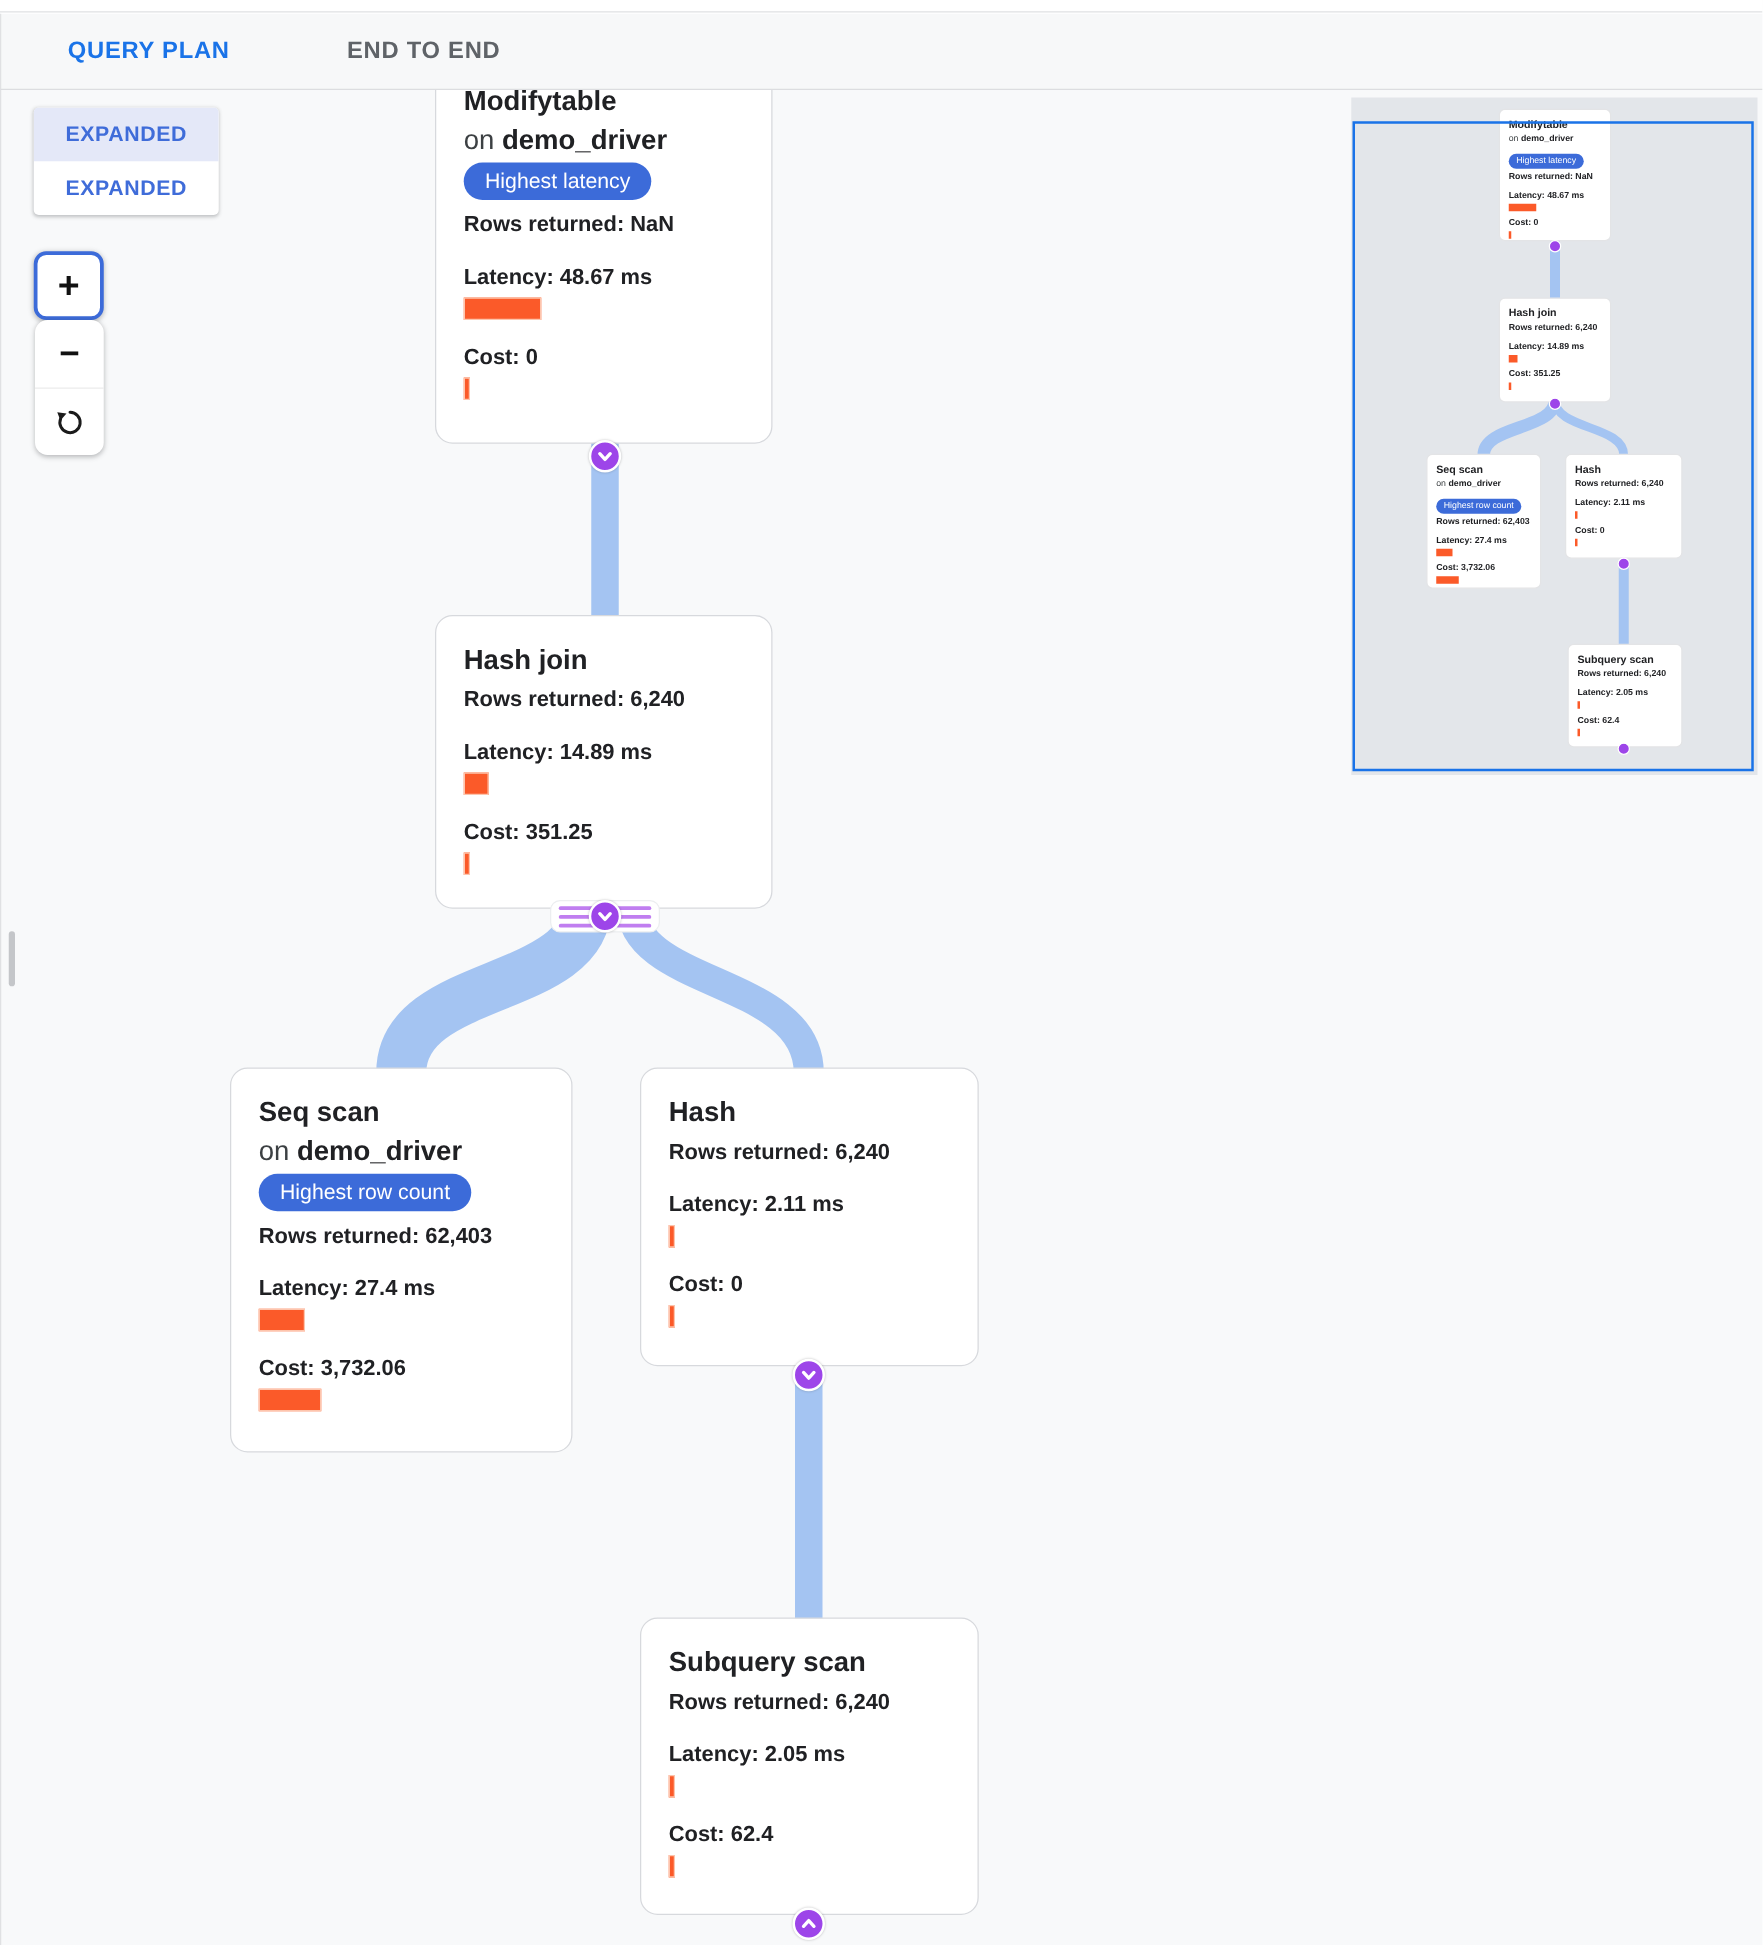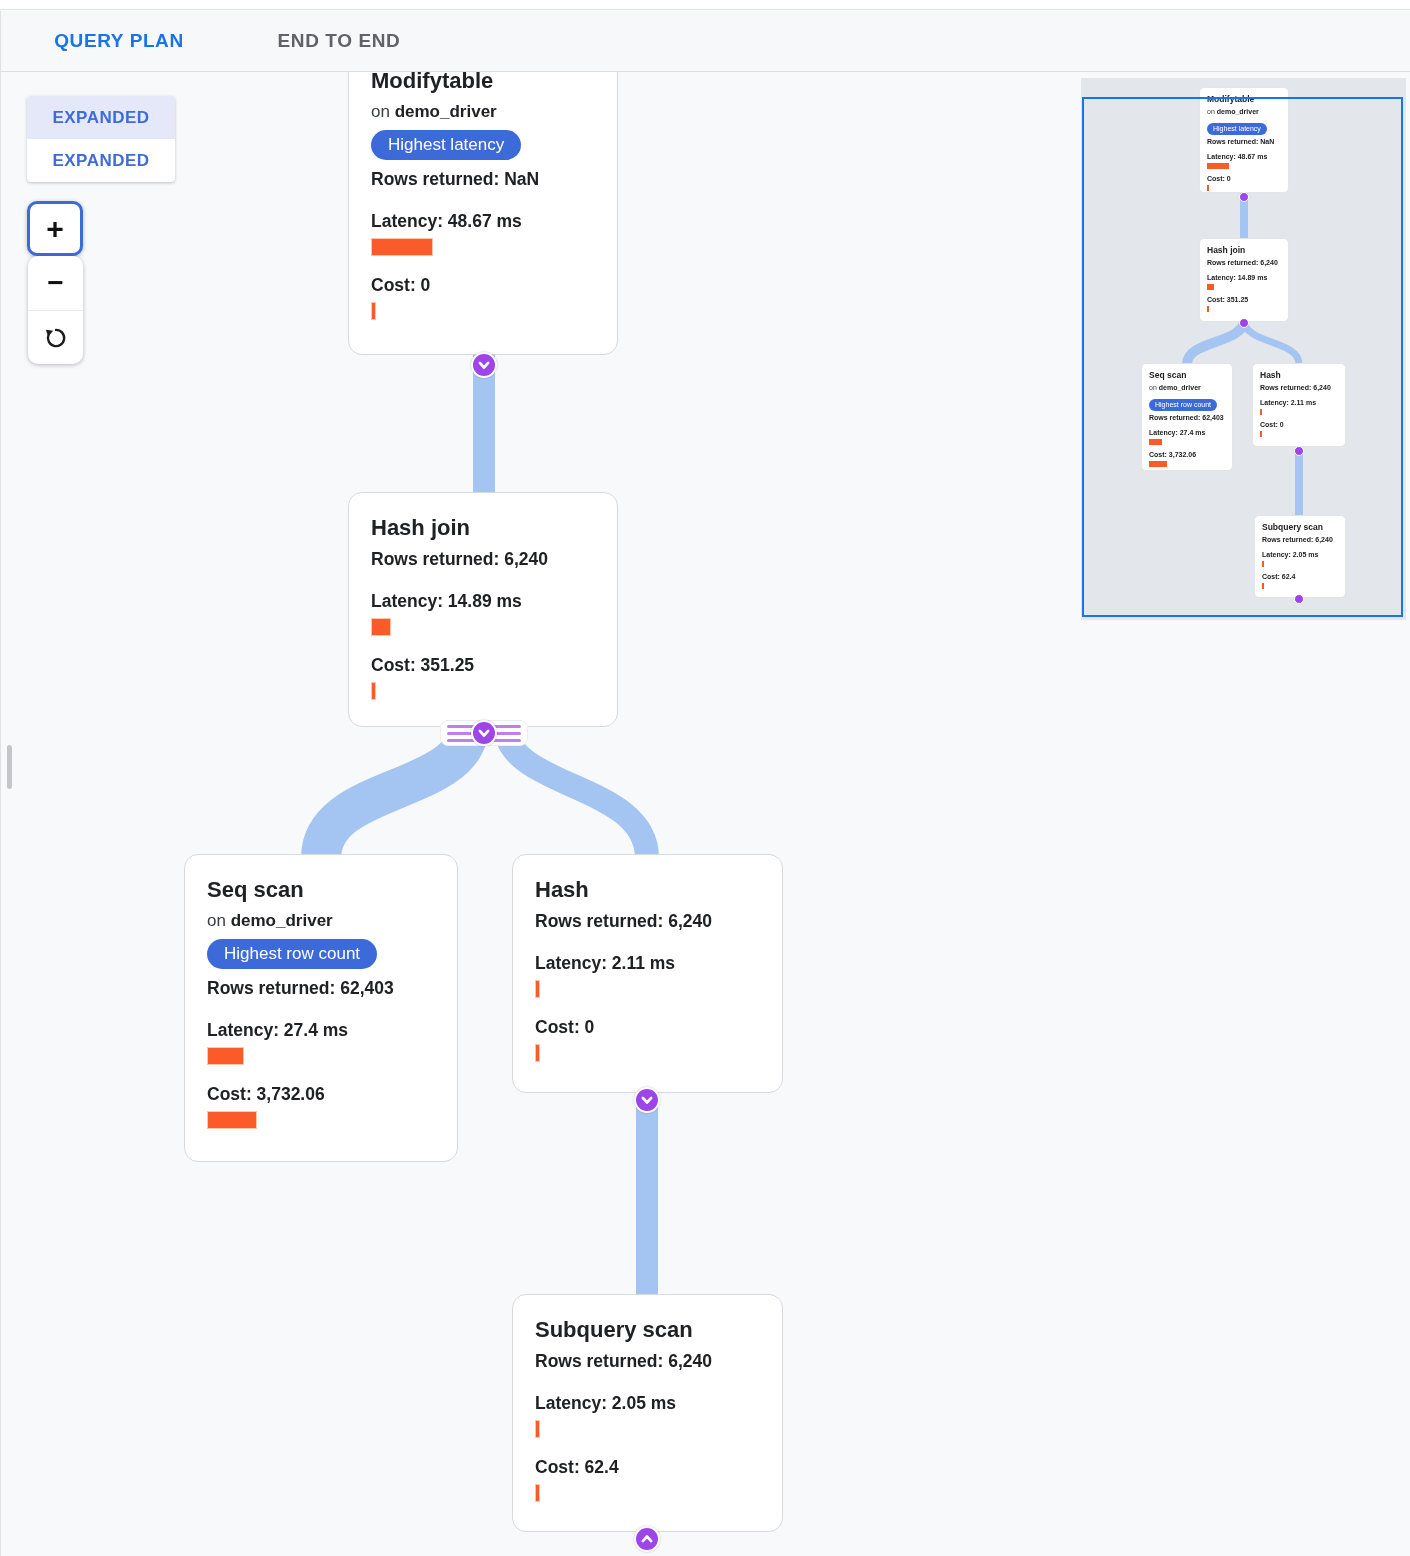--- a/index.html
+++ b/index.html
@@ -19,21 +19,21 @@
   .tab-endtoend { left:248px; width:180px; color:#5f6368; }
   .tab-indicator { position:absolute; left:4px; bottom:-6px; width:224px; height:5px;
     background:#4376e8; }
 
   
   .content { position:absolute; left:0; top:72px; width:1410px; height:1484px;
     background:#f8f9fa; border-left:1px solid #e0e1e3; overflow:hidden; }
   .links { position:absolute; left:0; top:0; }
 
   
-  .viewtoggle { position:absolute; left:26px; top:24px; width:148px; background:#fff;
+  .viewtoggle { position:absolute; left:26px; top:14px; width:148px; background:#fff;
     border-radius:4px; box-shadow:0 1px 3px rgba(60,64,67,.3); overflow:hidden; }
   .viewtoggle .opt { height:43px; display:flex; align-items:center; justify-content:center;
     font-size:17px; font-weight:bold; letter-spacing:.5px; color:#3f6cd9; cursor:pointer; }
   .viewtoggle .opt.selected { background:#e4e8f8; }
 
   
   .zoomin { position:absolute; left:26px; top:129px; width:56px; height:55px;
     background:#fff; border:3px solid #3c6bd9; border-radius:10px;
     box-shadow:0 1px 4px rgba(60,64,67,.35); display:flex; align-items:center;
     justify-content:center; font-size:30px; font-weight:bold; color:#111; cursor:pointer; }
@@ -45,21 +45,21 @@
   .zoomout-glyph { font-size:28px; font-weight:bold; color:#111; line-height:1; }
 
   
   .scroll-thumb { position:absolute; left:6px; top:673px; width:5px; height:44px;
     background:#c4c6c9; border-radius:3px; }
 
   
   .node { position:absolute; background:#fff; border:1px solid #d7d9dd; border-radius:14px;
     padding:20px 22px; overflow:hidden; cursor:pointer; }
   .node-title { font-size:22px; font-weight:bold; line-height:30px; margin-bottom:3px; }
-  .node-on { font-size:17px; line-height:26px; margin-bottom:3px; color:#3c4043; }
+  .node-on { font-size:22px; line-height:26px; margin-bottom:3px; color:#3c4043; }
   .node-on .tbl { font-weight:bold; color:#202124; }
   .badge { display:inline-block; background:#3c6bd9; color:#fff; font-size:17px;
     line-height:20px; padding:5px 17px; border-radius:16px; margin:2px 0 6px 0; }
   .rows { font-size:17.5px; font-weight:bold; line-height:26px; }
   .stat { margin-top:16px; }
   .stat-label { font-size:17.5px; font-weight:bold; line-height:26px; }
   .bar { height:18px; margin-top:4px; background:#fb5a29; border:1px solid #fdc5ad; }
 
   
   .conn { position:absolute; width:26px; height:26px; border-radius:50%;

